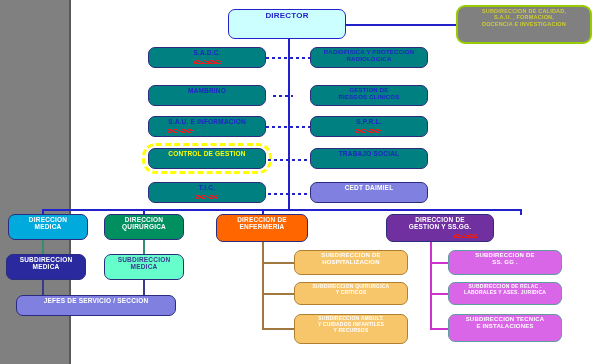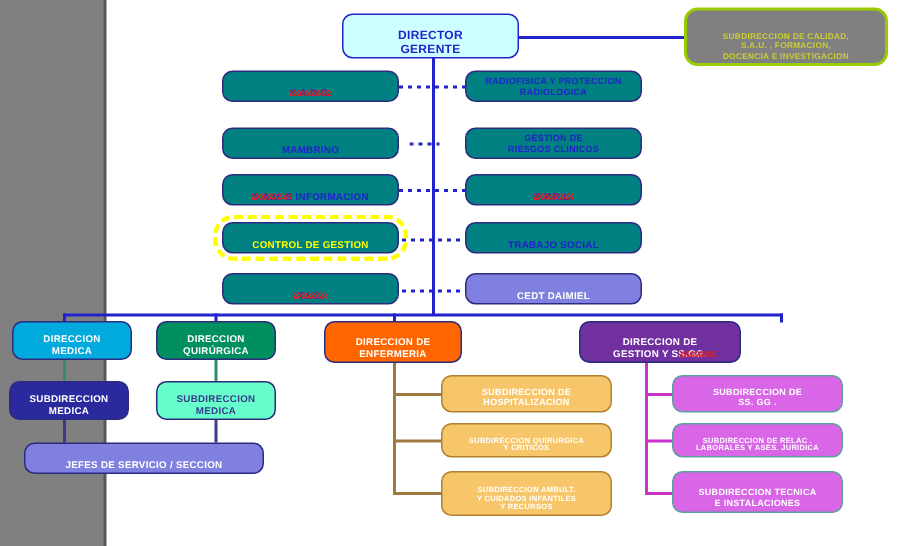--- a/index.html
+++ b/index.html
@@ -35,21 +35,21 @@
     width: 2px;
     height: 364px;
     background: #595959;
   }
 
   
   .node {
     position: absolute;
     box-sizing: border-box;
     display: flex;
-    align-items: flex-end;
+    align-items: flex-start;
     justify-content: center;
     text-align: center;
     border-radius: 7px;
     border: 1px solid #2b2b80;
     line-height: 1.15;
     letter-spacing: 0.2px;
     font-weight: bold;
     padding: 1px 3px;
     overflow: hidden;
   }
@@ -134,21 +134,20 @@
   <div class="line line-h line-orange" style="left:262px; top:328px; width:32px;"></div>
 
   <div class="line line-v line-magenta" style="left:430px; top:240px; height:90px; width:2px;"></div>
   <div class="line line-h line-magenta" style="left:430px; top:262px; width:18px;"></div>
   <div class="line line-h line-magenta" style="left:430px; top:293px; width:18px;"></div>
   <div class="line line-h line-magenta" style="left:430px; top:328px; width:18px;"></div>
 
   <div class="node" style="left:228px; top:9px; width:118px; height:30px; background:#ccffff; color:#2222cc; font-size:8px; border-color:#2222cc;">
     <span>
       <span>DIRECTOR</span>
-      <span>GERENTE</span>
     </span>
   </div>
 
   <div class="node" style="left:456px; top:5px; width:136px; height:39px; background:#808080; color:#cccc33; font-size:5.5px; border-color:#99cc00; border-width:2px; border-radius:9px;">
     <span>
       <span>SUBDIRECCION DE CALIDAD,</span>
       <span>S.A.U. , FORMACION,</span>
       <span>DOCENCIA  E INVESTIGACION</span>
     </span>
   </div>

